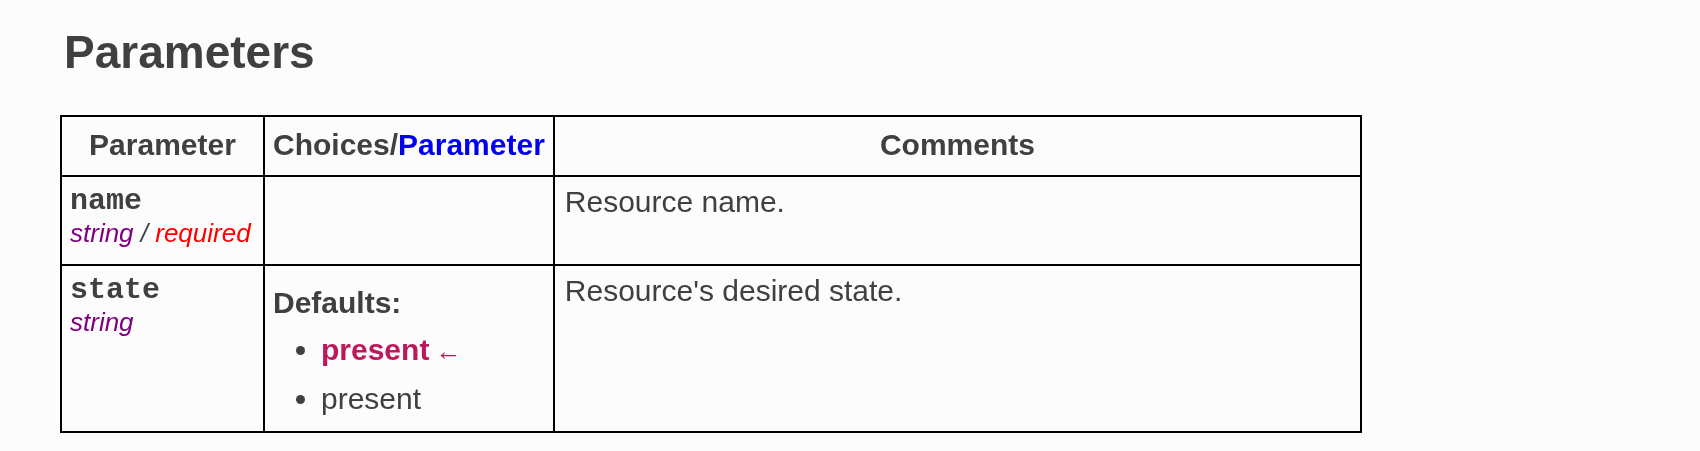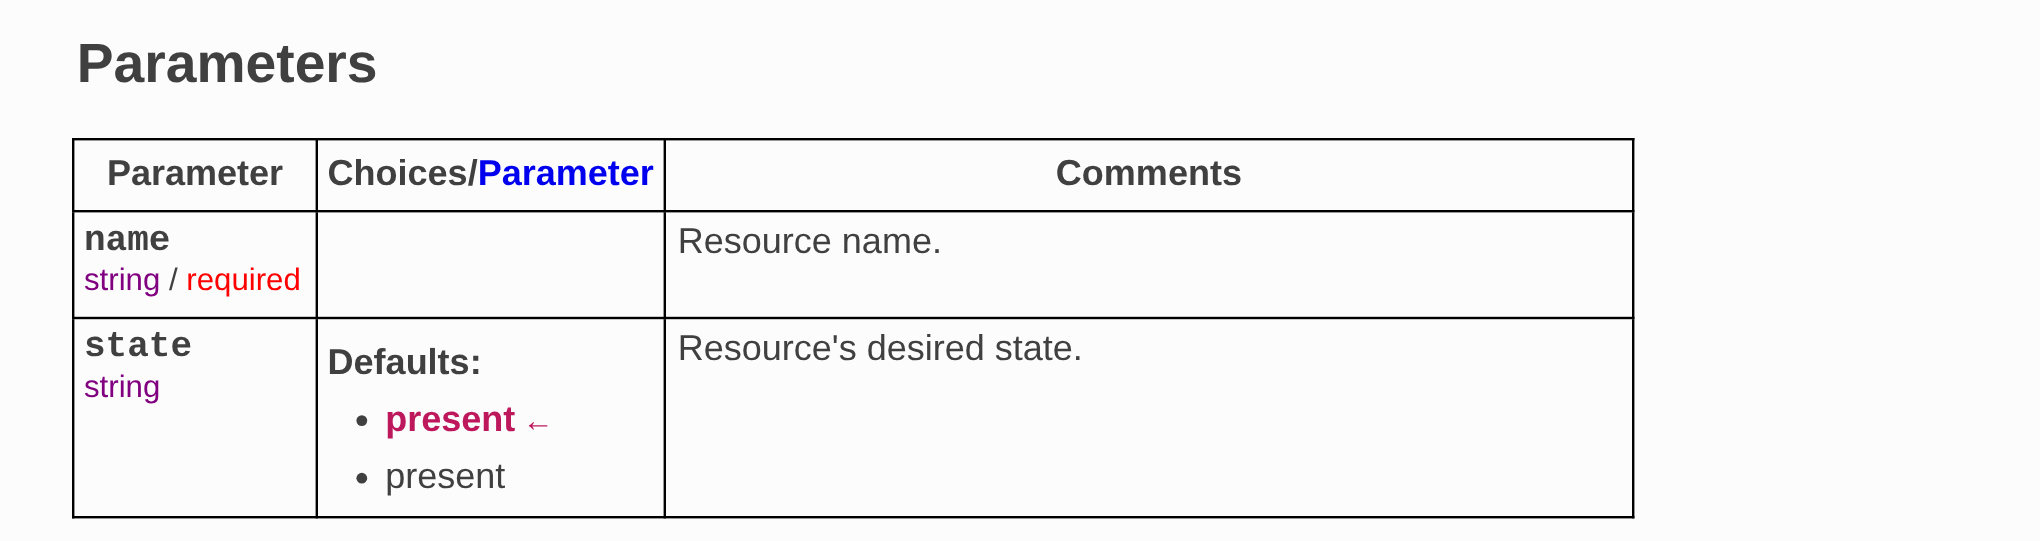--- a/index.html
+++ b/index.html
@@ -5,21 +5,21 @@
   html, body { margin: 0; padding: 0; background: #fcfcfc; }
   body { width: 1700px; height: 451px; position: relative; font-family: "Liberation Sans", sans-serif; color: #404040; overflow: hidden; }
   h1 { position: absolute; left: 60px; top: 20px; margin: 4px; font-size: 46px; font-weight: bold; color: #404040; line-height: 56px; }
   table { position: absolute; left: 60px; top: 115px; border-collapse: collapse; width: 1302px; font-size: 30px; }
   th, td { border: 2px solid #000; vertical-align: top; padding: 8px 8px; line-height: 34px; }
   th { text-align: center; font-weight: bold; height: 40px; padding-top: 11px; padding-bottom: 7px; }
   th.c1 { width: 185px; }
   th.c2 { width: 248px; }
   .defaults { color: #0000ee; }
   .pname { font-weight: bold; font-size: 30px; line-height: 32px; font-family: Liberation Mono, monospace; }
-  .ptype { color: #800080; font-size: 26px; line-height: 32px; }
+  .ptype { color: #800080; font-size: 26px; line-height: 32px; font-style: italic; }
   .preq { color: #ff0000; }
   .slash { color: #404040; }
   .choices-label { font-weight: bold; margin-top: 10px; line-height: 38px; }
   ul { margin: 4px 0 0 0; padding-left: 48px; }
   li { line-height: 48px; }
   li.default { color: #be185d; font-weight: bold; }
   li.default .arrow { font-weight: normal; font-size: 26px; margin-left: 6px; }
   li::marker { color: #404040; }
   td.comment { padding-left: 10px; }
   tr.r1 td { height: 71px; }

